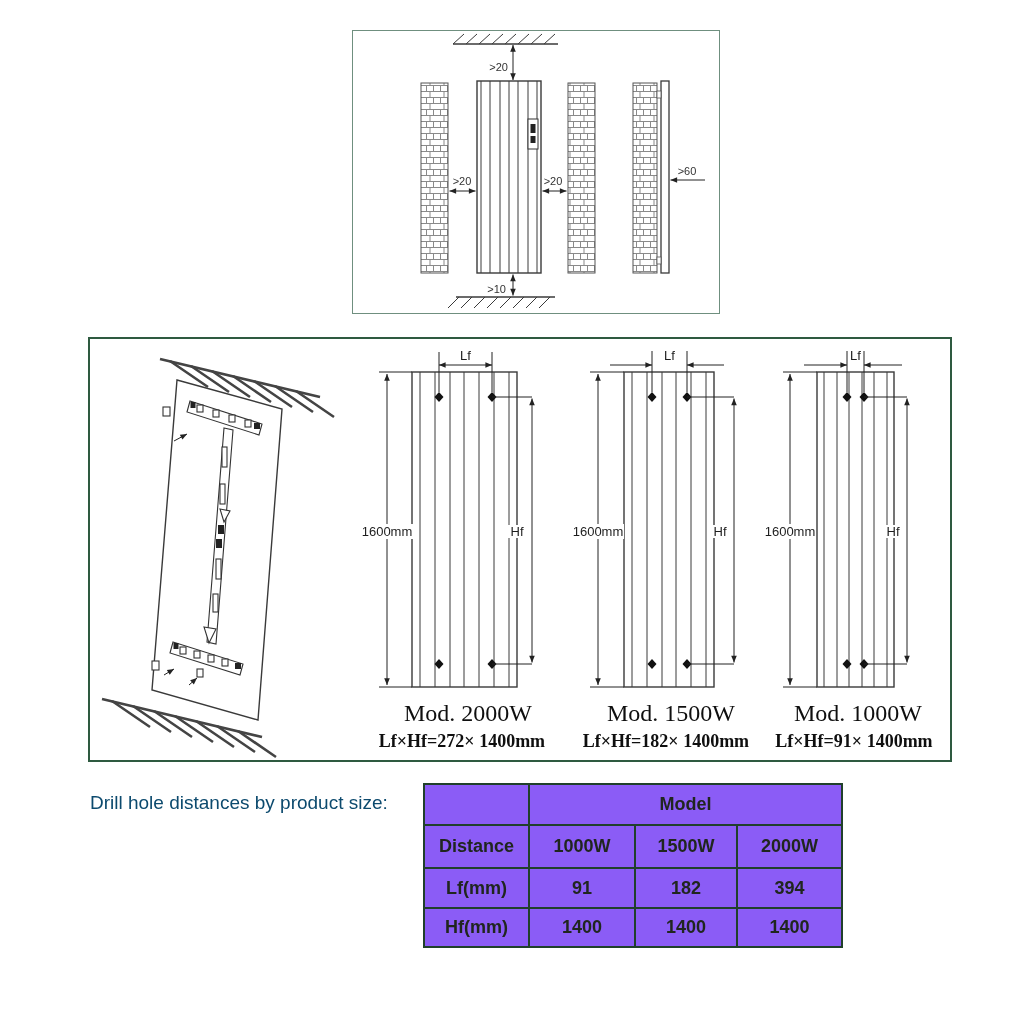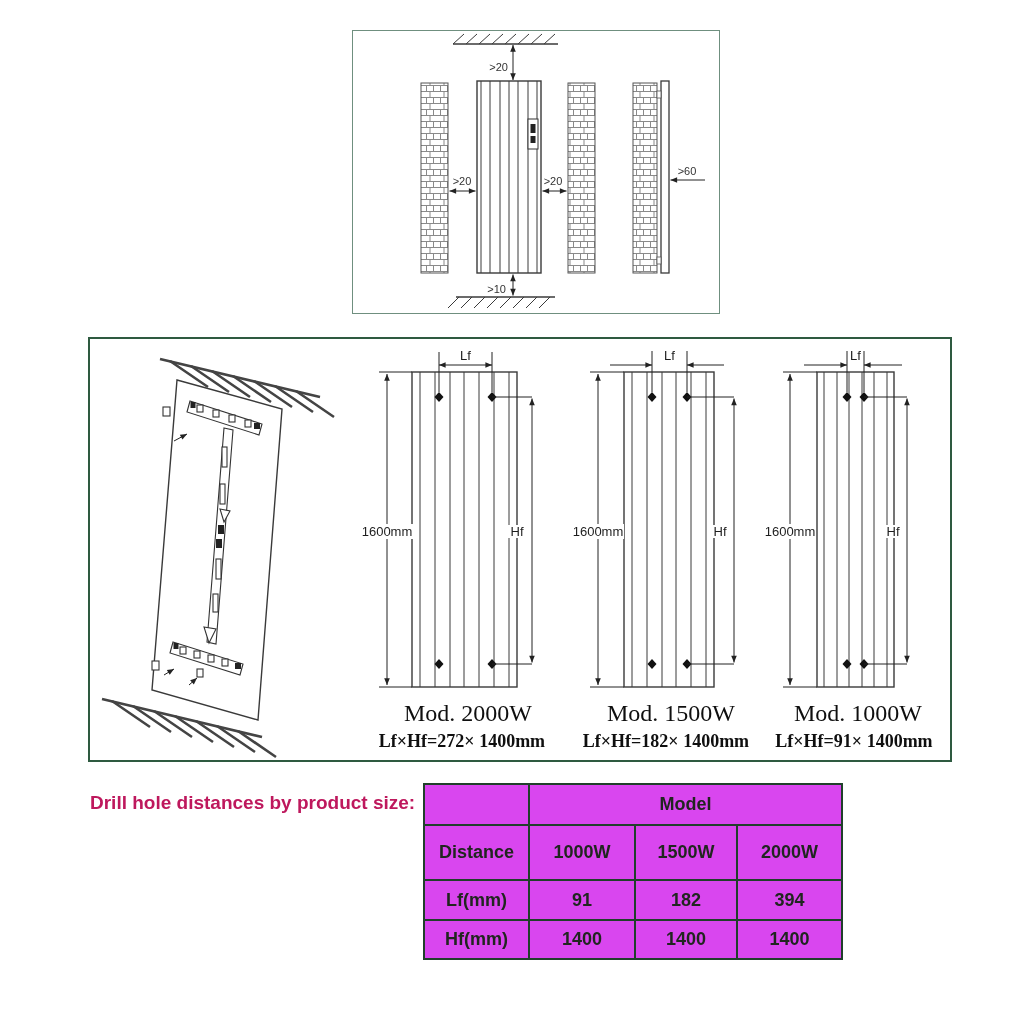--- a/index.html
+++ b/index.html
@@ -14,26 +14,26 @@
   .capT{font-family:"Liberation Serif",serif;font-size:24px;fill:#0f0f0f;}
   .formT{font-family:"Liberation Serif",serif;font-size:18px;font-weight:600;fill:#0f0f0f;}
   
   .ln{stroke:#3a3a3a;fill:none;stroke-width:1.3;}
   .thin{stroke:#3a3a3a;fill:none;stroke-width:1;}
   .dim{stroke:#222;fill:none;stroke-width:1;}
   .wh{fill:#fff;}
   .hw{fill:#fff;stroke:#333;stroke-width:1.1;}
   .hatch{stroke:#444;stroke-width:2.6;fill:none;}
   
-  .caption{position:absolute;left:90px;top:792px;font-size:19px;font-weight:700;color:#be185d;}
-  .dtable{position:absolute;left:423px;top:783px;border-collapse:collapse;background:#d946ef;}
+  .caption{position:absolute;left:90px;top:792px;font-size:19px;font-weight:400;color:#0c4a6e;}
+  .dtable{position:absolute;left:423px;top:783px;border-collapse:collapse;background:#8b5cf6;}
   .dtable td,.dtable th{border:2px solid #20402b;text-align:center;vertical-align:middle;
      font-family:"Liberation Sans",sans-serif;font-weight:700;color:#20261f;font-size:18px;padding:0;}
   .dtable .hrow{height:41px;font-size:19px;}
-  .dtable .r2{height:55px;}
+  .dtable .r2{height:43px;}
   .dtable .r3{height:40px;}
   .dtable .r4{height:39px;border-radius:9px;}
 </style>
 </head>
 <body>
 
 <div class="page">
 
   <div class="box-top">
     <svg width="364" height="280" viewBox="0 0 364 280">

